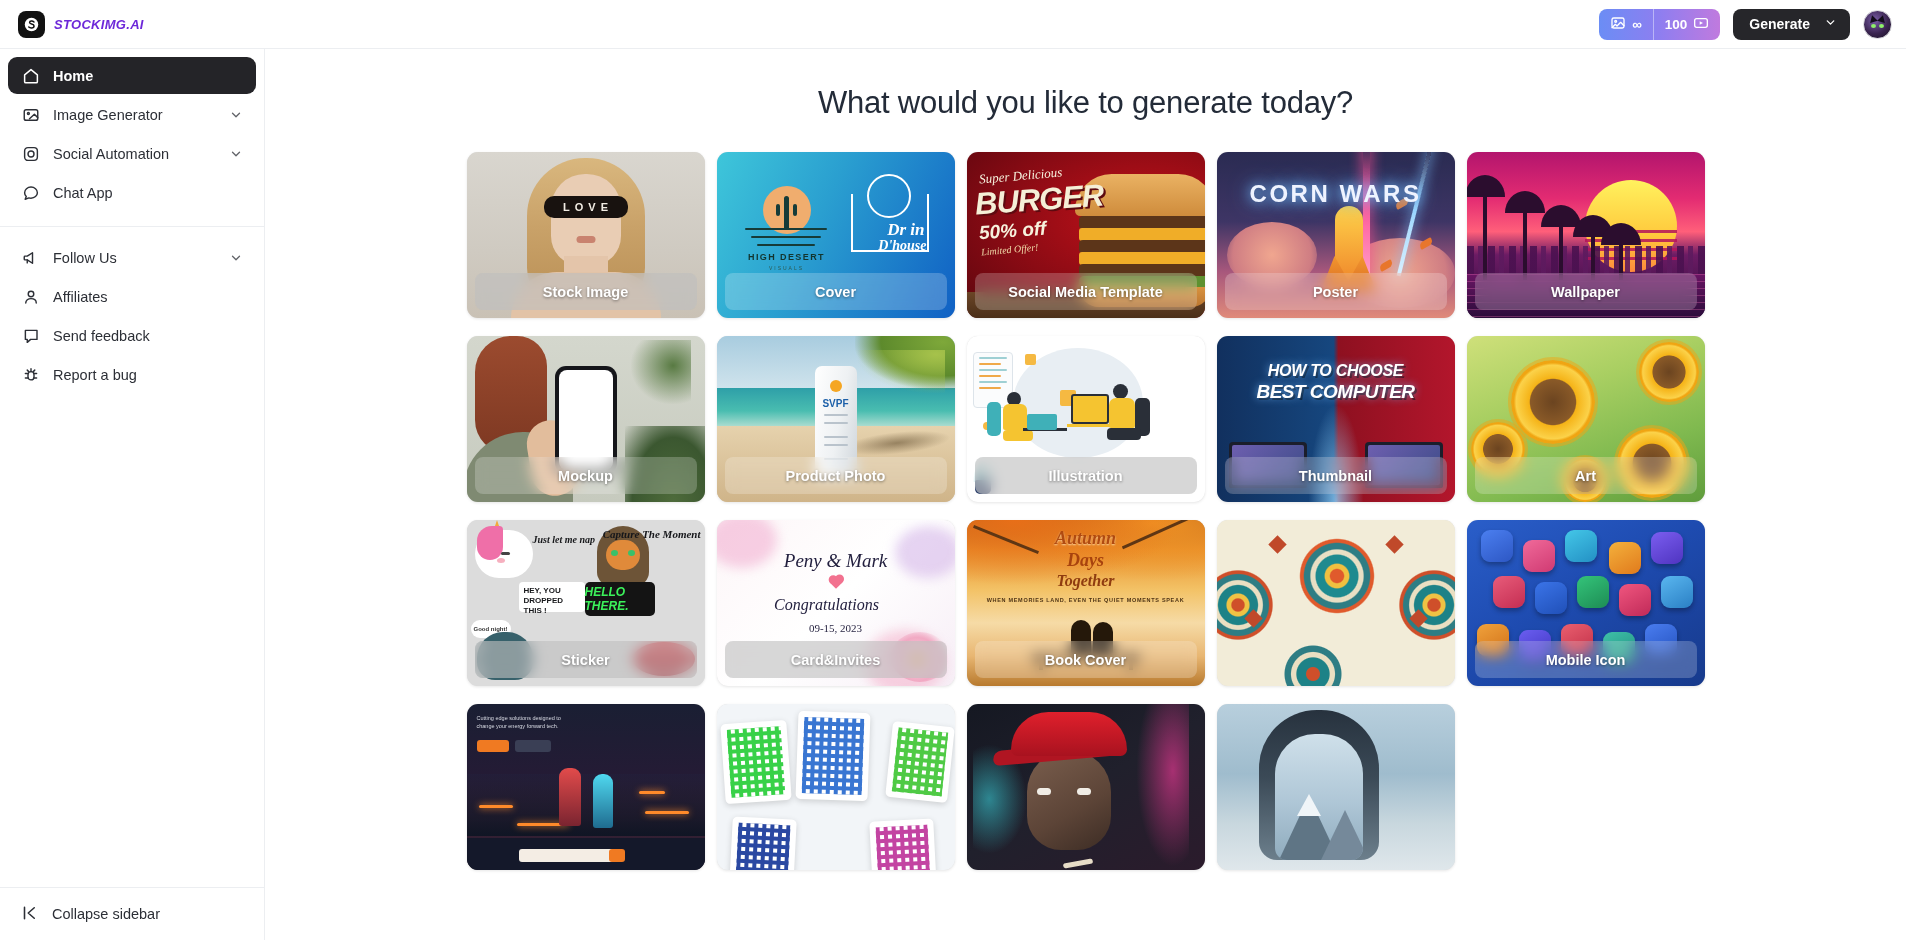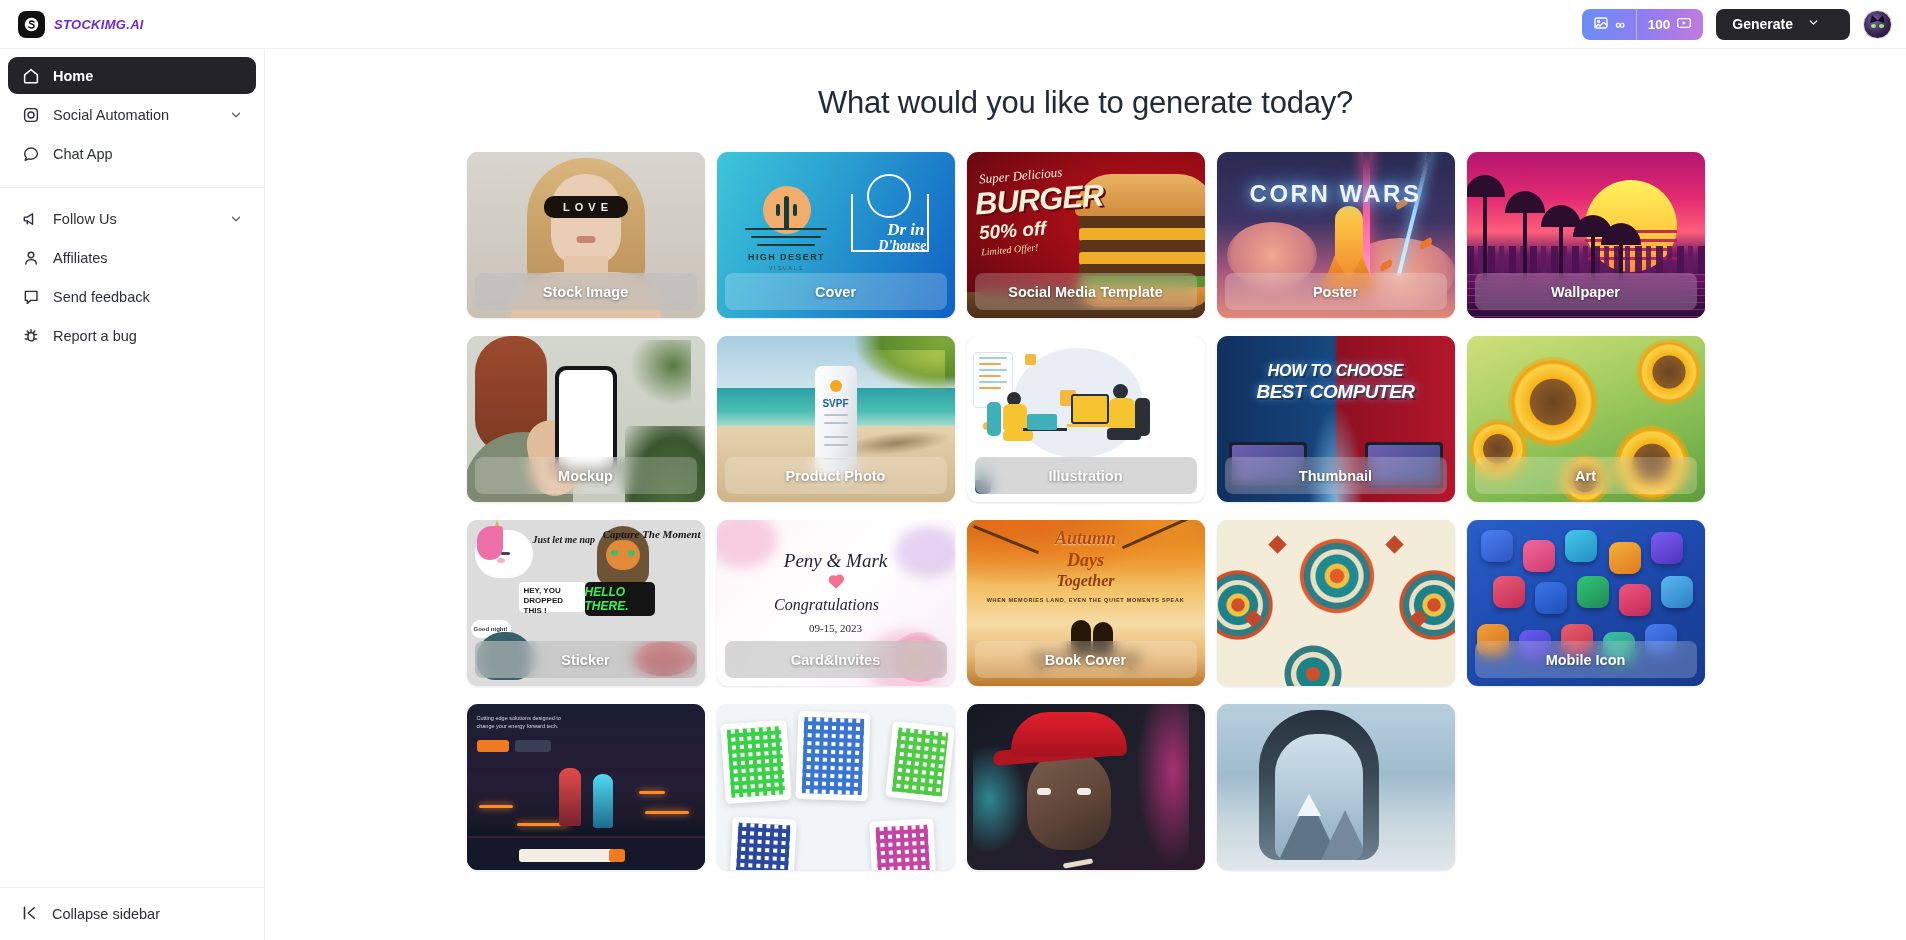--- a/index.html
+++ b/index.html
@@ -35,21 +35,21 @@
     display: flex; align-items: center;
     height: 31px; border-radius: 8px; overflow: hidden;
     background: linear-gradient(90deg, #6b8df5 0%, #8e7ef0 50%, #c07ade 100%);
     color: #fff; font-size: 13.5px; font-weight: bold;
   }
   .credits-seg { display: flex; align-items: center; gap: 6px; padding: 0 11px; height: 100%; }
   .credits-seg + .credits-seg { border-left: 1px solid rgba(255,255,255,.42); }
   .gen-btn {
     display: flex; align-items: center; gap: 14px;
     background: #26262a; color: #fff;
-    height: 31px; padding: 0 30px 0 16px;
+    height: 31px; padding: 0 13px 0 16px;
     border-radius: 8px; font-size: 14px; font-weight: bold;
     cursor: pointer;
   }
   .avatar {
     width: 29px; height: 29px; border-radius: 50%;
     background: radial-gradient(circle at 40% 35%, #7a5ea8 0%, #3a2450 55%, #17101f 100%);
     border: 1px solid #d8d8dd; overflow: hidden; position: relative;
     cursor: pointer;
   }
   .avatar .ear { position: absolute; width: 0; height: 0; border-left: 4px solid transparent; border-right: 4px solid transparent; border-bottom: 7px solid #120c1a; top: 4px; }
@@ -448,20 +448,35 @@
 
       <div class="nav-item active">
         <span class="ico">
           <svg width="18" height="18" viewBox="0 0 24 24" fill="none" stroke="currentColor" stroke-width="2" stroke-linecap="round" stroke-linejoin="round">
             <path d="M3.5 10.5L12 3.5l8.5 7v9a1.5 1.5 0 01-1.5 1.5H5a1.5 1.5 0 01-1.5-1.5z"></path>
           </svg>
         </span>
         <span class="lbl">Home</span>
       </div>
 
+      <div class="nav-item">
+        <span class="ico">
+          <svg width="18" height="18" viewBox="0 0 24 24" fill="none" stroke="currentColor" stroke-width="1.9" stroke-linecap="round" stroke-linejoin="round">
+            <rect x="3" y="5" width="18" height="14" rx="2.5"></rect>
+            <circle cx="8.5" cy="10" r="1.3"></circle>
+            <path d="M21 15.5l-4.5-4.5L10 17"></path>
+          </svg>
+        </span>
+        <span class="lbl">Image Generator</span>
+        <span class="chev">
+          <svg width="14" height="14" viewBox="0 0 24 24" fill="none" stroke="currentColor" stroke-width="2.2" stroke-linecap="round" stroke-linejoin="round">
+              <path d="M6 9l6 6 6-6"></path>
+            </svg>
+        </span>
+      </div>
 
       <div class="nav-item">
         <span class="ico">
           <svg width="18" height="18" viewBox="0 0 24 24" fill="none" stroke="currentColor" stroke-width="1.9" stroke-linecap="round" stroke-linejoin="round">
             <rect x="3.5" y="3.5" width="17" height="17" rx="4.5"></rect>
             <circle cx="12" cy="12" r="4"></circle>
           </svg>
         </span>
         <span class="lbl">Social Automation</span>
         <span class="chev">

